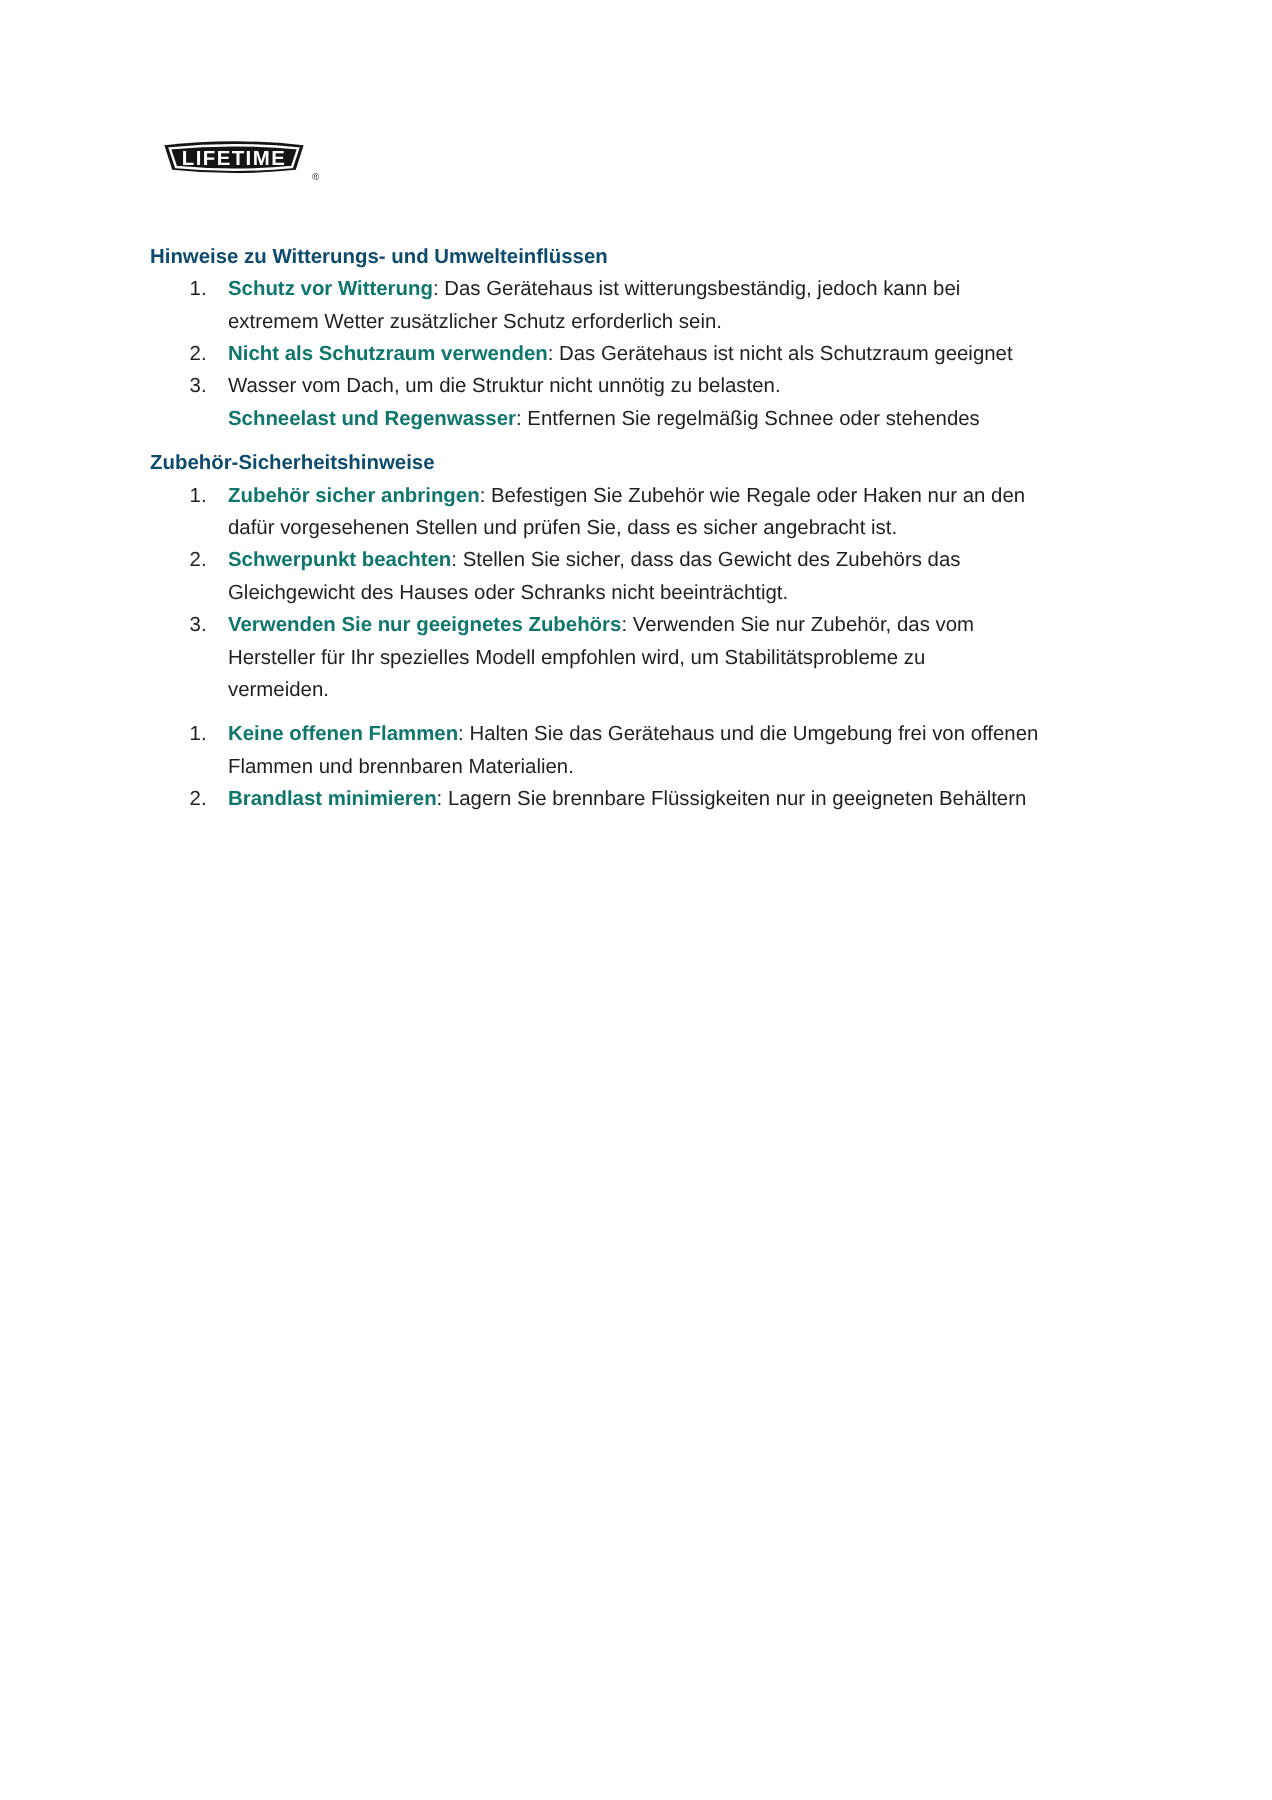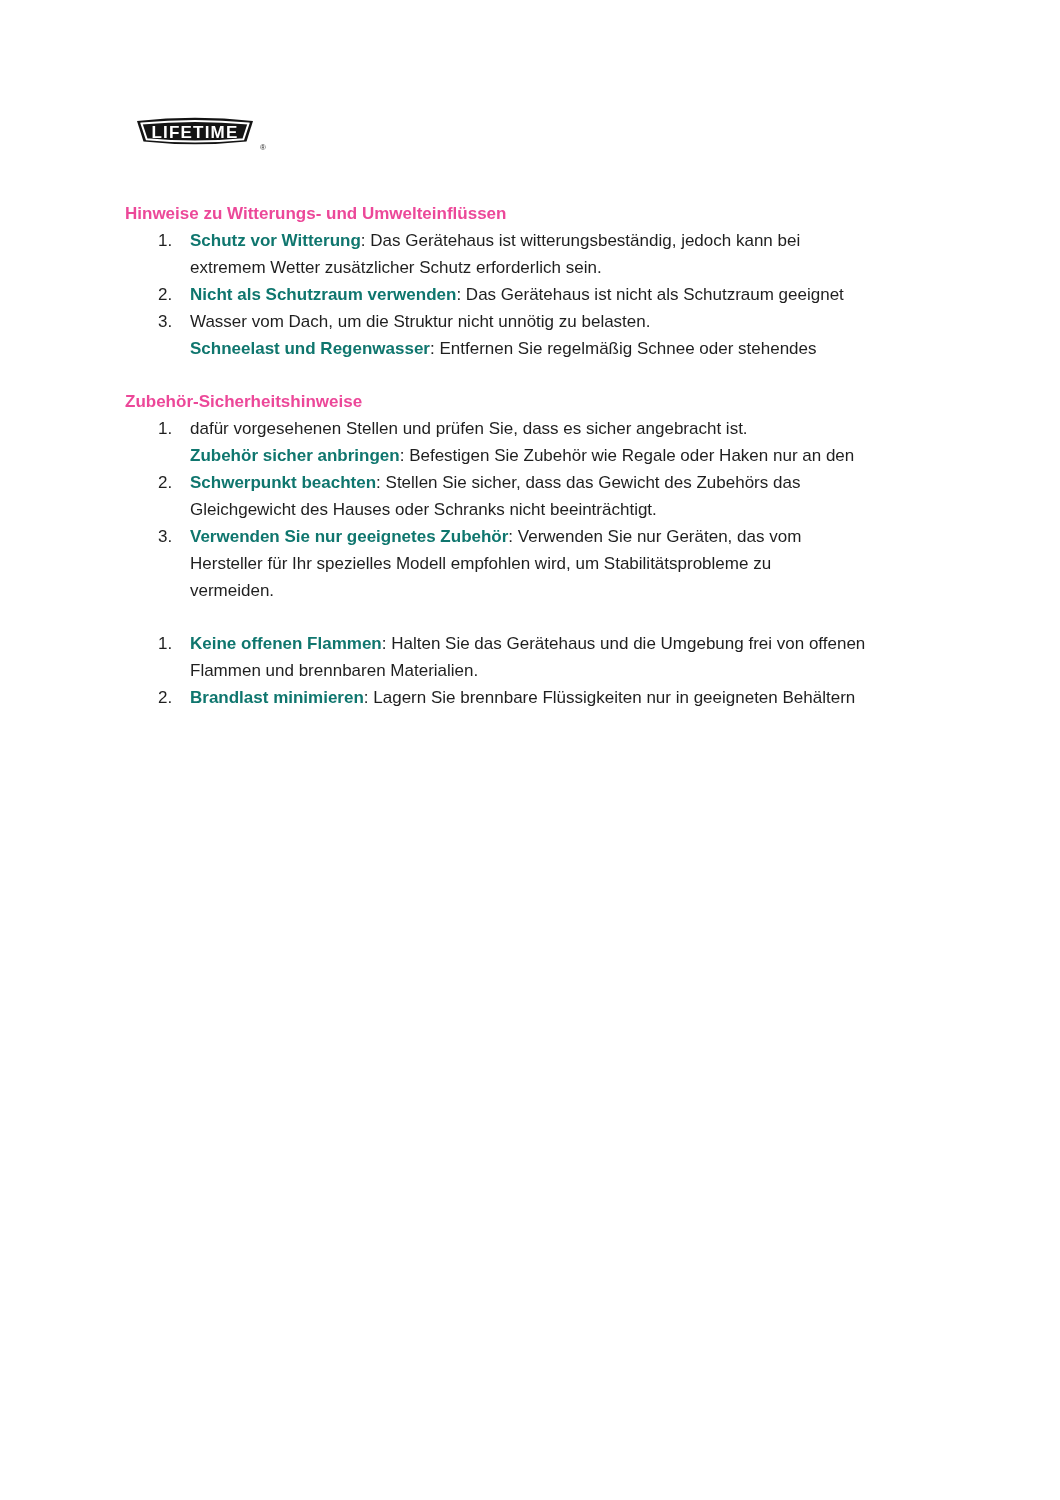--- a/index.html
+++ b/index.html
@@ -31,27 +31,27 @@
     color: #2a2a2a;
     line-height: 1;
   }
   .content {
     position: absolute;
     left: 125px;
     top: 200px;
     width: 850px;
   }
   .section { margin: 0; }
-  .section + .section { margin-top: 26px; }
+  .section + .section { margin-top: 10px; }
   .section-heading {
     font-size: 17px;
     font-weight: 700;
     line-height: 27px;
     margin: 0;
-    color: #ec4899;
+    color: #0c4a6e;
     white-space: nowrap;
   }
   ol.items {
     list-style: none;
     margin: 0;
     padding: 0;
   }
   ol.items li {
     position: relative;
     padding-left: 65px;
@@ -101,31 +101,31 @@
           <div class="line"><b class="item-title">Schneelast und Regenwasser</b><span>: Entfernen Sie regelmäßig Schnee oder stehendes</span></div>
         </li>
       </ol>
     </div>
 
     <div class="section">
       <h2 class="section-heading">Zubehör-Sicherheitshinweise</h2>
       <ol class="items">
         <li>
           <span class="item-number">1.</span>
+          <div class="line"><b class="item-title">Zubehör sicher anbringen</b><span>: Befestigen Sie Zubehör wie Regale oder Haken nur an den</span></div>
           <div class="line">dafür vorgesehenen Stellen und prüfen Sie, dass es sicher angebracht ist.</div>
-          <div class="line"><b class="item-title">Zubehör sicher anbringen</b><span>: Befestigen Sie Zubehör wie Regale oder Haken nur an den</span></div>
         </li>
         <li>
           <span class="item-number">2.</span>
           <div class="line"><b class="item-title">Schwerpunkt beachten</b><span>: Stellen Sie sicher, dass das Gewicht des Zubehörs das</span></div>
           <div class="line">Gleichgewicht des Hauses oder Schranks nicht beeinträchtigt.</div>
         </li>
         <li>
           <span class="item-number">3.</span>
-          <div class="line"><b class="item-title">Verwenden Sie nur geeignetes Zubehör</b><span>: Verwenden Sie nur Geräten, das vom</span></div>
+          <div class="line"><b class="item-title">Verwenden Sie nur geeignetes Zubehörs</b><span>: Verwenden Sie nur Zubehör, das vom</span></div>
           <div class="line">Hersteller für Ihr spezielles Modell empfohlen wird, um Stabilitätsprobleme zu</div>
           <div class="line">vermeiden.</div>
         </li>
       </ol>
     </div>
 
     <div class="section">
       <ol class="items">
         <li>
           <span class="item-number">1.</span>

